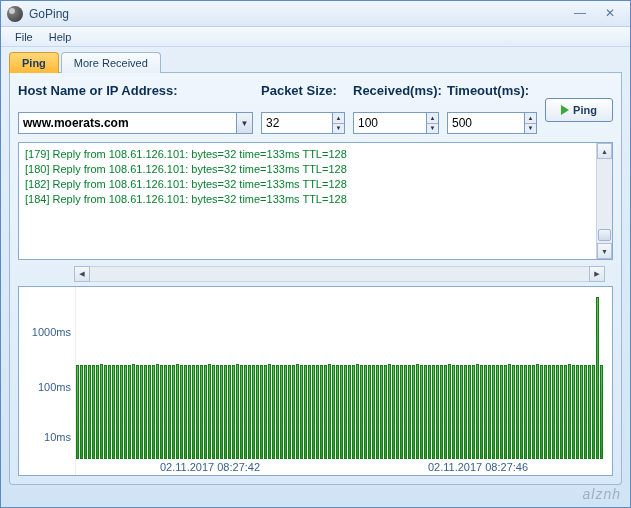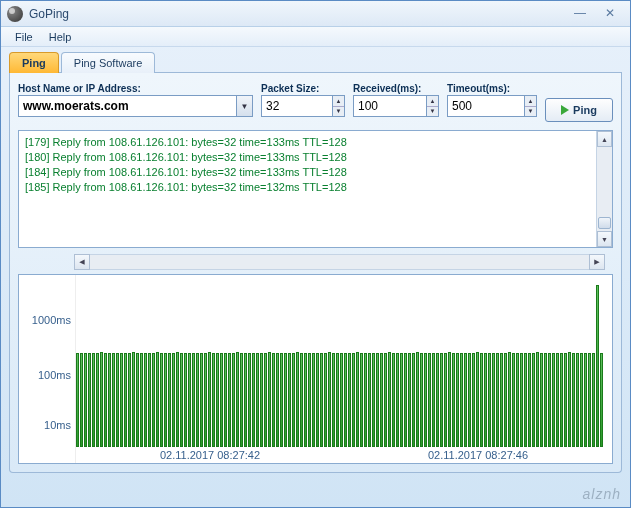--- a/index.html
+++ b/index.html
@@ -20,21 +20,21 @@
 .content { padding: 4px 8px 8px 8px; }
 
 .tabs { display: flex; border-bottom: 1px solid #9db9d8; }
 .tab { padding: 4px 12px; background: linear-gradient(to bottom, #f8fbfe, #e8f0f9); border: 1px solid #9db9d8; border-bottom: none; border-top-left-radius: 4px; border-top-right-radius: 4px; margin-right: 2px; cursor: default; color: #1a3a5e; position:relative; top:1px;}
 .tab.active { background: linear-gradient(to bottom, #ffd87a, #ffb935); border-color: #d89a2a; font-weight: bold; }
 
 .tabbody { background: linear-gradient(to bottom, #eff6fc, #d9e9f7); border: 1px solid #9db9d8; border-top:none; padding: 10px 8px 8px 8px; border-radius: 0 0 4px 4px;}
 
 .row1 { display: flex; align-items: flex-start; gap: 8px; margin-bottom: 8px; }
 .field { display: flex; flex-direction: column; }
-.field-label { color: #0c2f55; font-weight: bold; margin-bottom: 1px; font-size:10px;}
+.field-label { color: #0c2f55; font-weight: bold; margin-bottom: 14px; font-size:13px;}
 .field-input { display: flex; }
 .input-box { background: #fff; border: 1px solid #7a9cc4; height: 22px; padding: 0 4px; font-size: 12px; color: #000; }
 .spinner { display:flex; flex-direction:column; width:14px; border:1px solid #7a9cc4; border-left:none; background:#e8eef5;}
 .spinner div { flex:1; display:flex; align-items:center; justify-content:center; font-size:6px; color:#334; line-height:1; cursor:default;}
 .spinner div:first-child{border-bottom:1px solid #aac;}
 .dropdown-btn { width:16px; border:1px solid #7a9cc4; border-left:none; background:linear-gradient(#f0f4f9,#d5e0ed); display:flex; align-items:center; justify-content:center; font-size:8px; color:#334; cursor:default;}
 
 .ping-btn { height: 24px; width: 68px; background: linear-gradient(to bottom, #fefefe, #e4ecf5); border: 1px solid #6a8fbc; border-radius: 3px; font-weight: bold; color: #1a3a5e; display:flex; align-items:center; justify-content:center; gap:4px; cursor:default; margin-top:15px;}
 .play-icon { width:0; height:0; border-left:8px solid #3aa83a; border-top:5px solid transparent; border-bottom:5px solid transparent;}
 
@@ -75,21 +75,21 @@
   </div>
 
   <div class="menubar">
     <div class="menu-item">File</div>
     <div class="menu-item">Help</div>
   </div>
 
   <div class="content">
     <div class="tabs">
       <div class="tab active">Ping</div>
-      <div class="tab">Ping Software</div>
+      <div class="tab">More Received</div>
     </div>
 
     <div class="tabbody">
 
       <div class="row1">
         <div class="field" style="flex:1;">
           <div class="field-label">Host Name or IP Address:</div>
           <div class="field-input">
             <input class="input-box" style="flex: 1 1 0%; font-weight: bold;" value="www.moerats.com">
             <div class="dropdown-btn">▼</div>
@@ -129,22 +129,22 @@
           <span class="play-icon"></span>
           <span>Ping</span>
         </button>
       </div>
 
       <div class="row2">
         <div class="panel log-wrap">
           <div class="log">
             <div>[179] Reply from 108.61.126.101: bytes=32 time=133ms TTL=128</div>
             <div>[180] Reply from 108.61.126.101: bytes=32 time=133ms TTL=128</div>
+            <div>[182] Reply from 108.61.126.101: bytes=32 time=133ms TTL=128</div>
             <div>[184] Reply from 108.61.126.101: bytes=32 time=133ms TTL=128</div>
-            <div>[185] Reply from 108.61.126.101: bytes=32 time=132ms TTL=128</div>
           </div>
           <div class="vscroll">
             <div class="vscroll-btn">▲</div>
             <div class="vscroll-track">
               <div class="vscroll-thumb"></div>
             </div>
             <div class="vscroll-btn">▼</div>
           </div>
         </div>
       </div>

